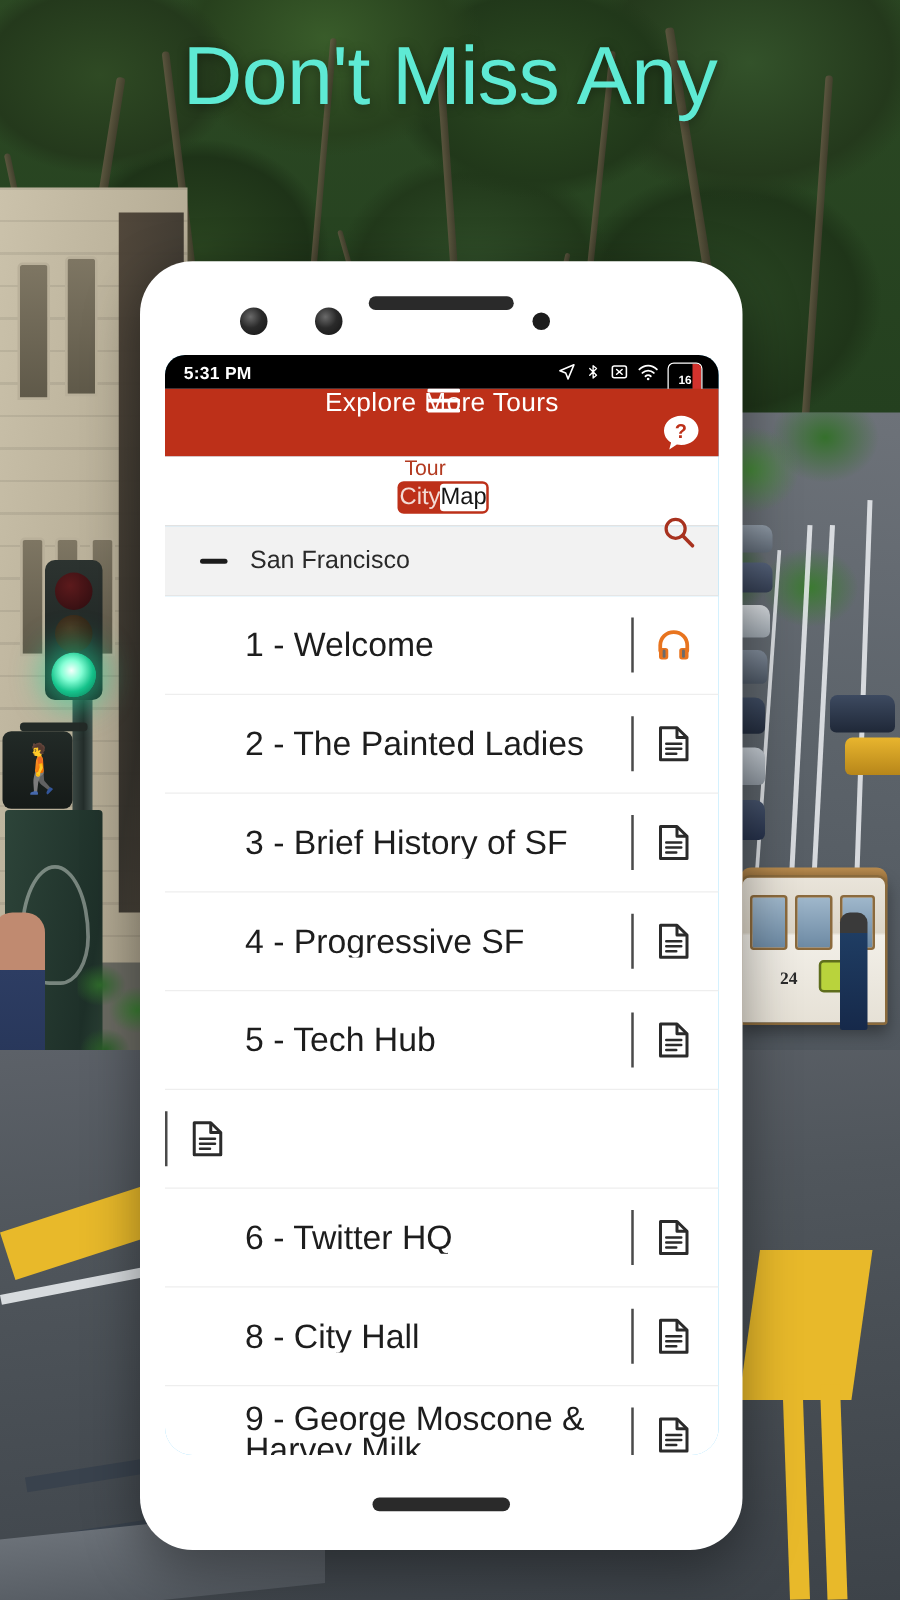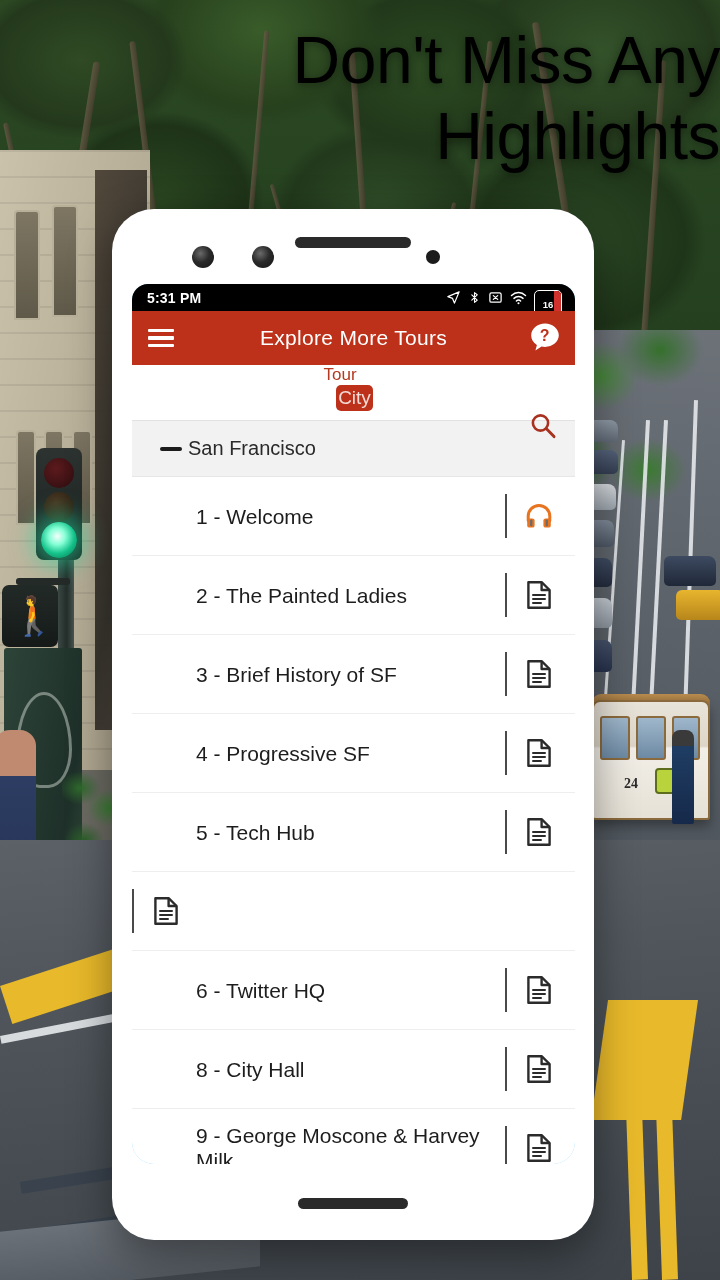--- a/index.html
+++ b/index.html
@@ -216,22 +216,22 @@
     position: absolute; left: 0; top: 1218px; width: 260px; height: 62px;
     background: linear-gradient(180deg, #6b7178, #545a61);
     transform: skewY(-6deg);
   }
 
   
   .headline {
     position: absolute;
     left: 0; top: 22px;
     width: 720px;
-    text-align: right;
-    color: #000000;
+    text-align: center;
+    color: #5eead4;
     font-size: 66px;
     line-height: 76px;
     font-weight: 400;
     letter-spacing: -0.5px;
     text-shadow: 0 2px 9px rgba(0,0,0,.38);
     font-family: "Liberation Sans", sans-serif;
   }
 
   
   .phone {
@@ -313,20 +313,21 @@
   .batt-num { position: relative; z-index: 2; }
 
   
   .appbar {
     height: 54px;
     background: #bd3019;
     display: flex;
     align-items: center;
     padding: 0 13px 0 16px;
     position: relative;
+    flex-direction: column;
   }
   .hamburger { width: 26px; height: 19px; display: flex; flex-direction: column; justify-content: space-between; cursor: pointer; }
   .hamburger span { display: block; height: 3.4px; background: #fff; border-radius: 1px; }
   .appbar-title {
     position: absolute; left: 0; right: 0;
     text-align: center;
     color: #ffffff;
     font-size: 21px;
     letter-spacing: .3px;
     pointer-events: none;
@@ -379,21 +380,21 @@
     cursor: pointer;
   }
 
   
   .group-header {
     height: 56px;
     background: #f2f2f2;
     display: flex;
     align-items: center;
     padding-left: 28px;
-    gap: 6px;
+    gap: 18px;
     border-bottom: 1px solid #e6e6e6;
     cursor: pointer;
   }
   .collapse-icon {
     width: 22px; height: 4px;
     background: #1c1c1c; border-radius: 2px;
   }
   .group-title {
     font-size: 20px; color: #2a2a2a;
     font-family: "Liberation Sans", sans-serif;
@@ -405,21 +406,21 @@
     height: 79px;
     display: flex;
     align-items: center;
     border-bottom: 1px solid #eeeeee;
     padding: 0 14px 0 0;
     cursor: pointer;
   }
   .row-label {
     flex: 1 1 auto;
     padding-left: 64px;
-    font-size: 21px;
+    font-size: 27px;
     color: #1d1d1d;
     line-height: 25px;
     max-height: 50px;
     overflow: hidden;
   }
   .row-div {
     width: 2px; height: 44px;
     background: #4a4a4a;
     flex: 0 0 auto;
     margin-right: 10px;
@@ -505,21 +506,20 @@
     <div class="yellow-band" style="left:626px; top:1108px; width:16px;  height:172px; transform:rotate(-2deg);"></div>
     <div class="yellow-band" style="left:656px; top:1108px; width:16px;  height:172px; transform:rotate(-2deg);"></div>
     <div class="white-line" style="left:0px;   top:1036px; width:250px; height:8px; transform:rotate(-11deg);"></div>
     <div class="rail" style="left:20px;  top:1182px; width:430px; height:12px; transform:rotate(-9deg);"></div>
     <div class="rail" style="left:40px;  top:1228px; width:430px; height:12px; transform:rotate(-9deg);"></div>
     <div class="curb"></div>
   </div>
 
   <div class="headline">
     <div>Don't Miss Any</div>
-    <div>Highlights</div>
   </div>
 
   <div class="phone"></div>
   <div class="phone-speaker"></div>
   <div class="cam1"></div>
   <div class="cam2"></div>
   <div class="sensor"></div>
   <div class="home-bar"></div>
 
   <div class="viewport">
@@ -570,20 +570,21 @@
           <path d="M17 2.6c7.6 0 13.8 5.2 13.8 11.7 0 6.4-6.2 11.6-13.8 11.6-1.2 0-2.4-.13-3.5-.38l-6.1 4 1.5-5.6C5.2 21.8 3.2 18.3 3.2 14.3 3.2 7.8 9.4 2.6 17 2.6z" fill="#ffffff"></path>
           <text x="16.6" y="20" font-family="Liberation Sans, sans-serif" font-size="16" font-weight="bold" fill="#bd3019" text-anchor="middle">?</text>
         </svg>
       </div>
     </div>
 
     <div class="toolbar">
       <div class="tour-label">Tour</div>
       <div class="segmented">
         <div class="seg seg-list">City</div>
+        <div class="seg seg-map">Map</div>
       </div>
       <div class="search-btn">
         <svg width="30" height="30" viewBox="0 0 30 30">
           <circle cx="12.5" cy="12" r="7.6" fill="none" stroke="#a8321f" stroke-width="2.6"></circle>
           <path d="M18.2 17.6L26 25.6" stroke="#a8321f" stroke-width="2.9" stroke-linecap="round"></path>
         </svg>
       </div>
     </div>
 
     <div class="group-header">

